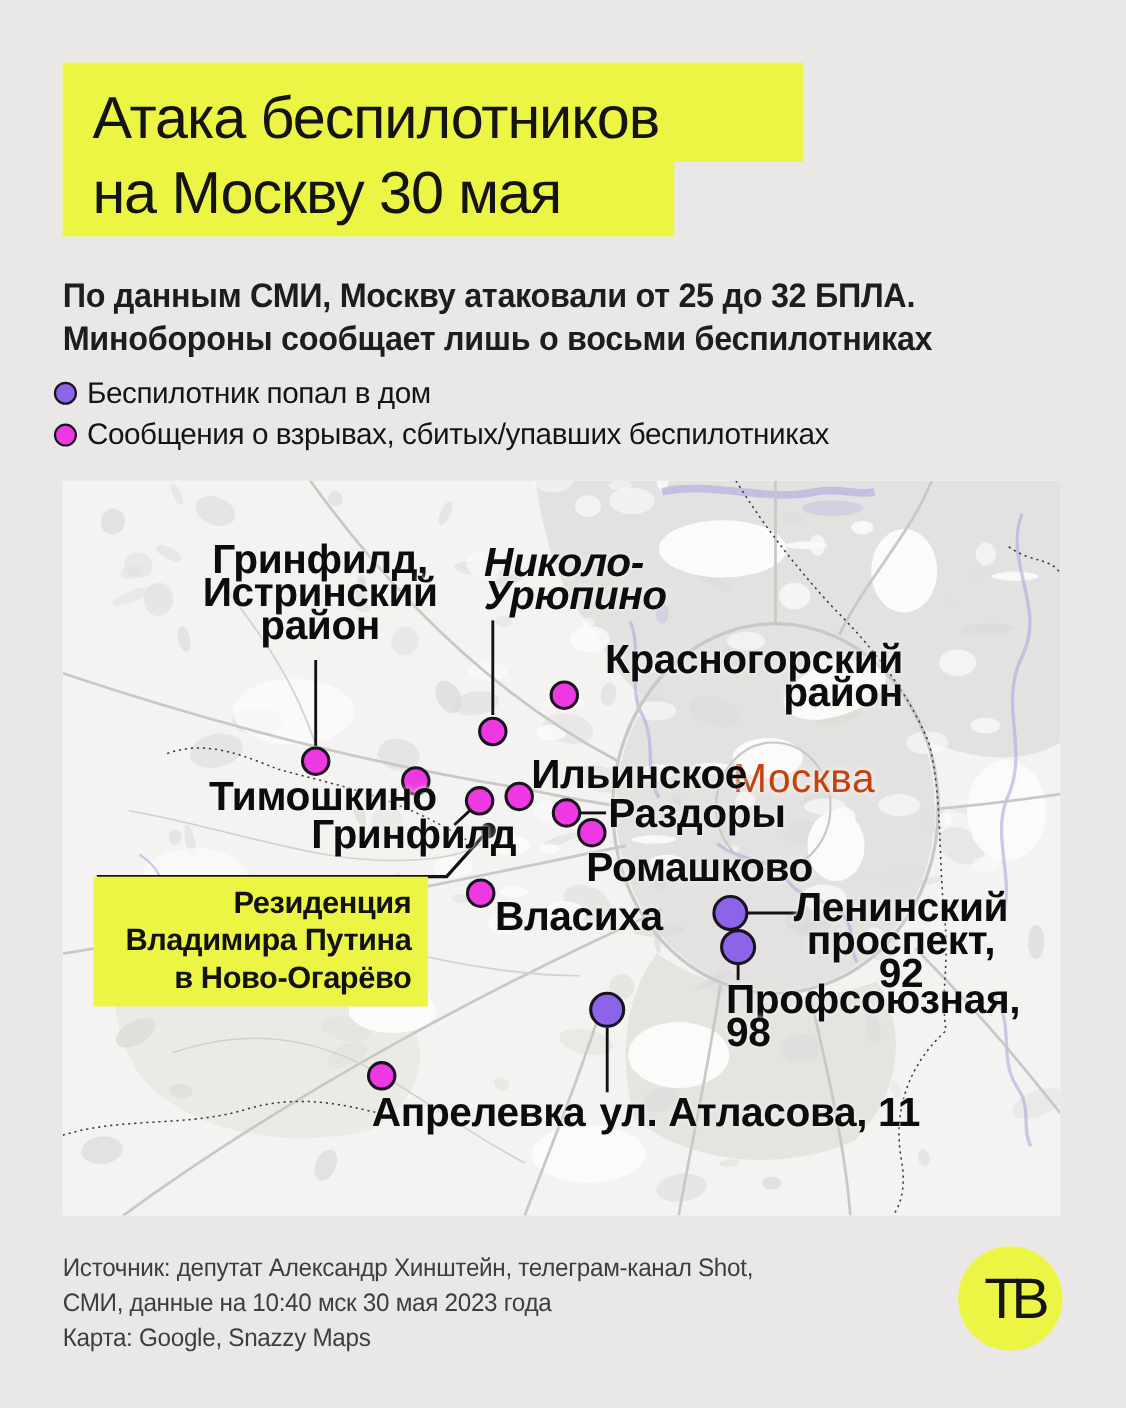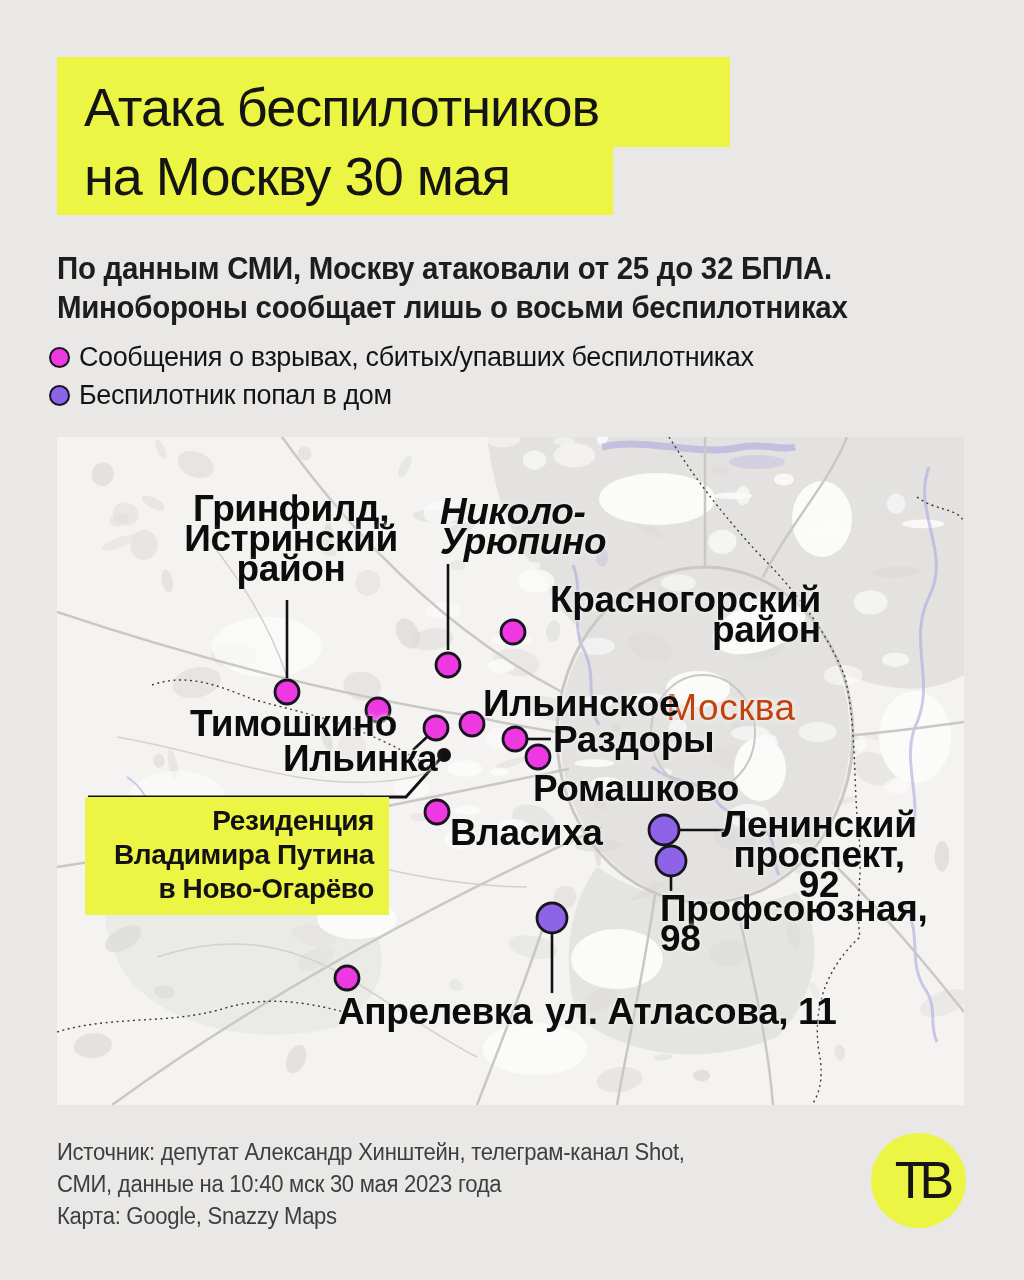--- a/index.html
+++ b/index.html
@@ -69,26 +69,26 @@
     <span>на Москву 30 мая</span>
   </div>
 
   <div class="subtitle">
     <div>По данным СМИ, Москву атаковали от 25 до 32 БПЛА.</div>
     <div>Минобороны сообщает лишь о восьми беспилотниках</div>
   </div>
 
   <div class="legend" id="legend">
       <div class="legend-row">
+        <span class="legend-dot" style="background: rgb(141, 100, 232);"></span>
+        <span class="legend-label">Беспилотник попал в дом</span>
+      </div>
+      <div class="legend-row">
         <span class="legend-dot" style="background: rgb(238, 57, 227);"></span>
         <span class="legend-label">Сообщения о взрывах, сбитых/упавших беспилотниках</span>
-      </div>
-      <div class="legend-row">
-        <span class="legend-dot" style="background: rgb(141, 100, 232);"></span>
-        <span class="legend-label">Беспилотник попал в дом</span>
       </div>
     </div>
 
   <div id="map">
 
     <svg width="907" height="668" viewBox="0 0 907 668">
       <rect x="0" y="0" width="907" height="668" fill="#f4f3f1"></rect>
 
       <path d="M420,0 H907 V238 C865,262 820,250 780,235 C745,255 705,262 672,244 C632,258 595,240 565,214 C530,204 498,176 487,140 C458,114 438,62 430,0 Z" fill="#e3e2e0"></path>
       <ellipse cx="648" cy="298" rx="145" ry="166" fill="#e3e2e0"></ellipse>
@@ -326,21 +326,21 @@
 в Ново-Огарёво</div>
 
   <div class="map-label" style="left: 234px; top: 57px; text-align: center; transform: translateX(-50%);">Гринфилд,
 Истринский
 район</div>
       <div class="map-label" style="left: 383px; top: 60px; text-align: left; font-style: italic;">Николо-
 Урюпино</div>
       <div class="map-label" style="left: 493px; top: 148px; text-align: right;">Красногорский
 район</div>
       <div class="map-label" style="left: 133px; top: 272px; text-align: left;">Тимошкино</div>
-      <div class="map-label" style="left: 226px; top: 307px; text-align: left;">Ильинка</div>
+      <div class="map-label" style="left: 226px; top: 307px; text-align: left;">Гринфилд</div>
       <div class="map-label" style="left: 426px; top: 252px; text-align: left;">Ильинское</div>
       <div class="map-label" style="left: 496px; top: 288px; text-align: center;">Раздоры</div>
       <div class="map-label" style="left: 476px; top: 337px; text-align: left;">Ромашково</div>
       <div class="map-label" style="left: 393px; top: 381px; text-align: left;">Власиха</div>
       <div class="map-label" style="left: 281px; top: 560px; text-align: left;">Апрелевка</div>
       <div class="map-label" style="left: 762px; top: 373px; text-align: center; transform: translateX(-50%);">Ленинский
 проспект, 92</div>
       <div class="map-label" style="left: 603px; top: 457px; text-align: left;">Профсоюзная, 98</div>
       <div class="map-label" style="left: 488px; top: 560px; text-align: left;">ул. Атласова, 11</div>
     </div>

